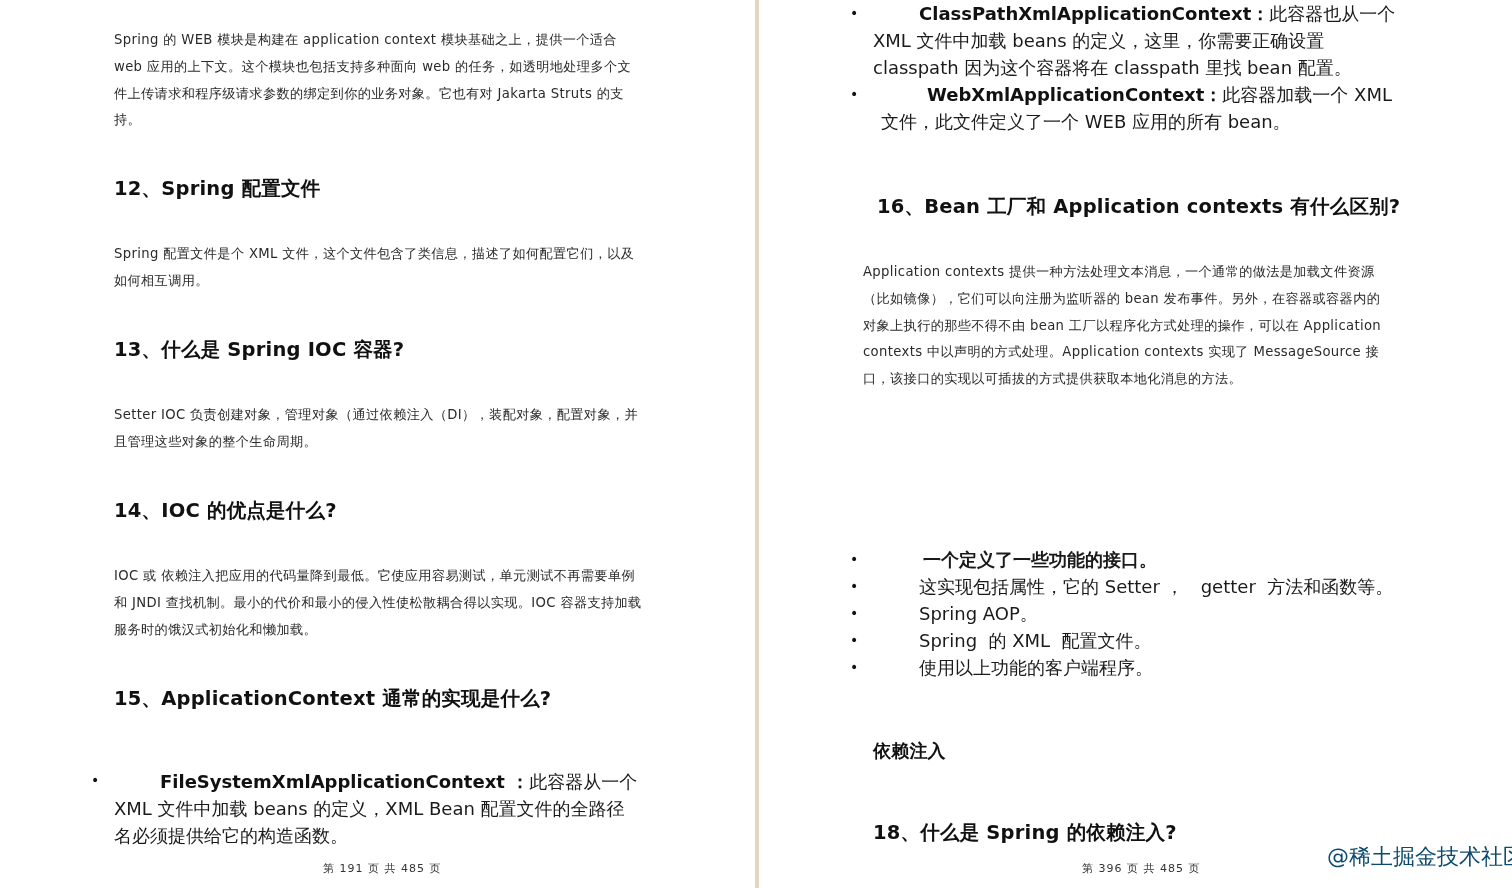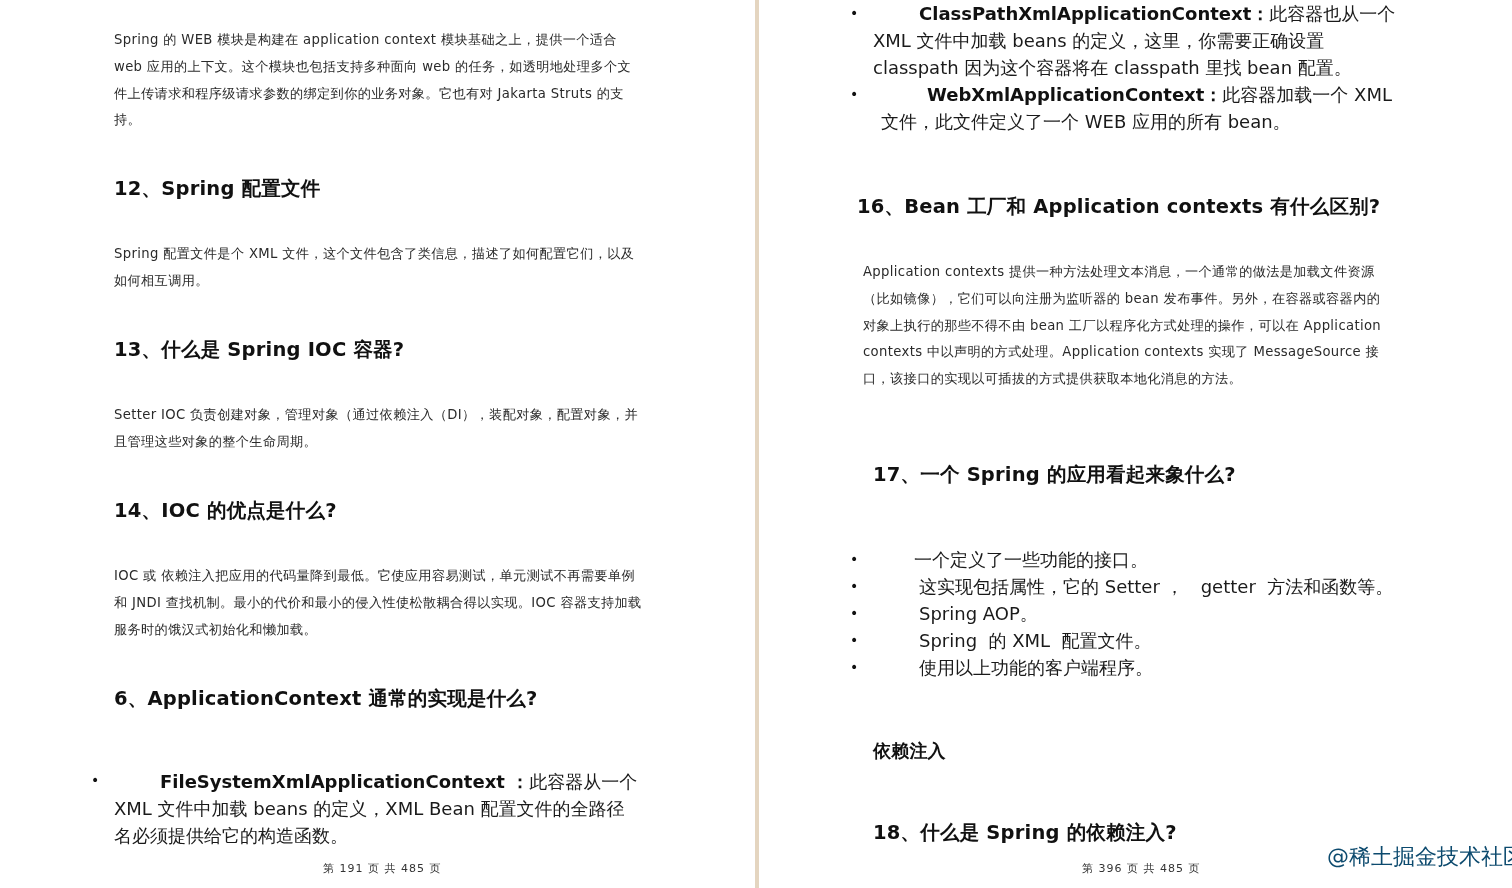--- a/index.html
+++ b/index.html
@@ -28,21 +28,21 @@
 
   <h2 class="abs heading" style="left:114px; top:175px;">12、Spring 配置文件</h2>
   <p class="abs para" style="left:114px; top:241px; width:528px;">Spring 配置文件是个 XML  文件，这个文件包含了类信息，描述了如何配置它们，以及如何相互调用。</p>
 
   <h2 class="abs heading" style="left:114px; top:336px;">13、什么是 Spring IOC  容器?</h2>
   <p class="abs para" style="left:114px; top:402px; width:528px;">Setter IOC  负责创建对象，管理对象（通过依赖注入（DI），装配对象，配置对象，并且管理这些对象的整个生命周期。</p>
 
   <h2 class="abs heading" style="left:114px; top:497px;">14、IOC 的优点是什么?</h2>
   <p class="abs para" style="left:114px; top:563px; width:528px;">IOC  或  依赖注入把应用的代码量降到最低。它使应用容易测试，单元测试不再需要单例和 JNDI 查找机制。最小的代价和最小的侵入性使松散耦合得以实现。IOC 容器支持加载服务时的饿汉式初始化和懒加载。</p>
 
-  <h2 class="abs heading" style="left:114px; top:685px;">6、ApplicationContext 通常的实现是什么?</h2>
+  <h2 class="abs heading" style="left:114px; top:685px;">15、ApplicationContext 通常的实现是什么?</h2>
 
   <div class="abs" style="left:0; top:768px; width:755px;">
     <span class="bullet-dot" style="left:91px; top:4px;">•</span>
     <p class="abs bullet-text" style="left:114px; top:0; width:528px; text-indent:46px;">
       <b>FileSystemXmlApplicationContext ：</b><span>此容器从一个 XML 文件中加载 beans 的定义，XML Bean  配置文件的全路径名必须提供给它的构造函数。</span>
     </p>
   </div>
 
   <div class="abs footer" style="left:323px; top:861px;">第 191 页 共 485 页</div>
 </div>
@@ -56,29 +56,28 @@
       <b>ClassPathXmlApplicationContext：</b><span>此容器也从一个 XML 文件中加载 beans 的定义，这里，你需要正确设置 classpath 因为这个容器将在 classpath 里找 bean 配置。</span>
     </p>
   </div>
   <div class="abs" style="left:0; top:81px; width:753px;">
     <span class="bullet-dot" style="left:91px; top:5px;">•</span>
     <p class="abs bullet-text" style="left:122px; top:0; width:530px; text-indent:46px;">
       <b>WebXmlApplicationContext：</b><span>此容器加载一个 XML 文件，此文件定义了一个 WEB 应用的所有 bean。</span>
     </p>
   </div>
 
-  <h2 class="abs heading" style="left:98px; top:193px;">16、Bean  工厂和  Application contexts  有什么区别?</h2>
+  <h2 class="abs heading" style="left:118px; top:193px;">16、Bean  工厂和  Application contexts  有什么区别?</h2>
   <p class="abs para" style="left:104px; top:259px; width:530px;">Application contexts 提供一种方法处理文本消息，一个通常的做法是加载文件资源（比如镜像），它们可以向注册为监听器的 bean 发布事件。另外，在容器或容器内的对象上执行的那些不得不由 bean 工厂以程序化方式处理的操作，可以在 Application contexts 中以声明的方式处理。Application contexts 实现了 MessageSource 接口，该接口的实现以可插拔的方式提供获取本地化消息的方法。</p>
 
-  <h2 class="abs heading" style="left:114px; top:461px;">17、一个 Spring 的应用看起来象什么?</h2>
 
   <ul class="abs" style="left:0; top:546px; width:753px; list-style:none;">
     <li style="position:relative; height:27px;">
       <span class="bullet-dot" style="left:91px; top:5px;">•</span>
-      <span class="abs bullet-text" style="left:155px; top:0; white-space:nowrap;">一个定义了一些功能的接口。</span>
+      <span class="abs bullet-text" style="left:164px; top:0; white-space:nowrap;font-weight:bold;">一个定义了一些功能的接口。</span>
     </li>
     <li style="position:relative; height:27px;">
       <span class="bullet-dot" style="left:91px; top:5px;">•</span>
       <span class="abs bullet-text" style="left:160px; top:0; white-space:pre;">这实现包括属性，它的 Setter ，   getter  方法和函数等。</span>
     </li>
     <li style="position:relative; height:27px;">
       <span class="bullet-dot" style="left:91px; top:5px;">•</span>
       <span class="abs bullet-text" style="left:160px; top:0; white-space:nowrap;">Spring AOP。</span>
     </li>
     <li style="position:relative; height:27px;">

